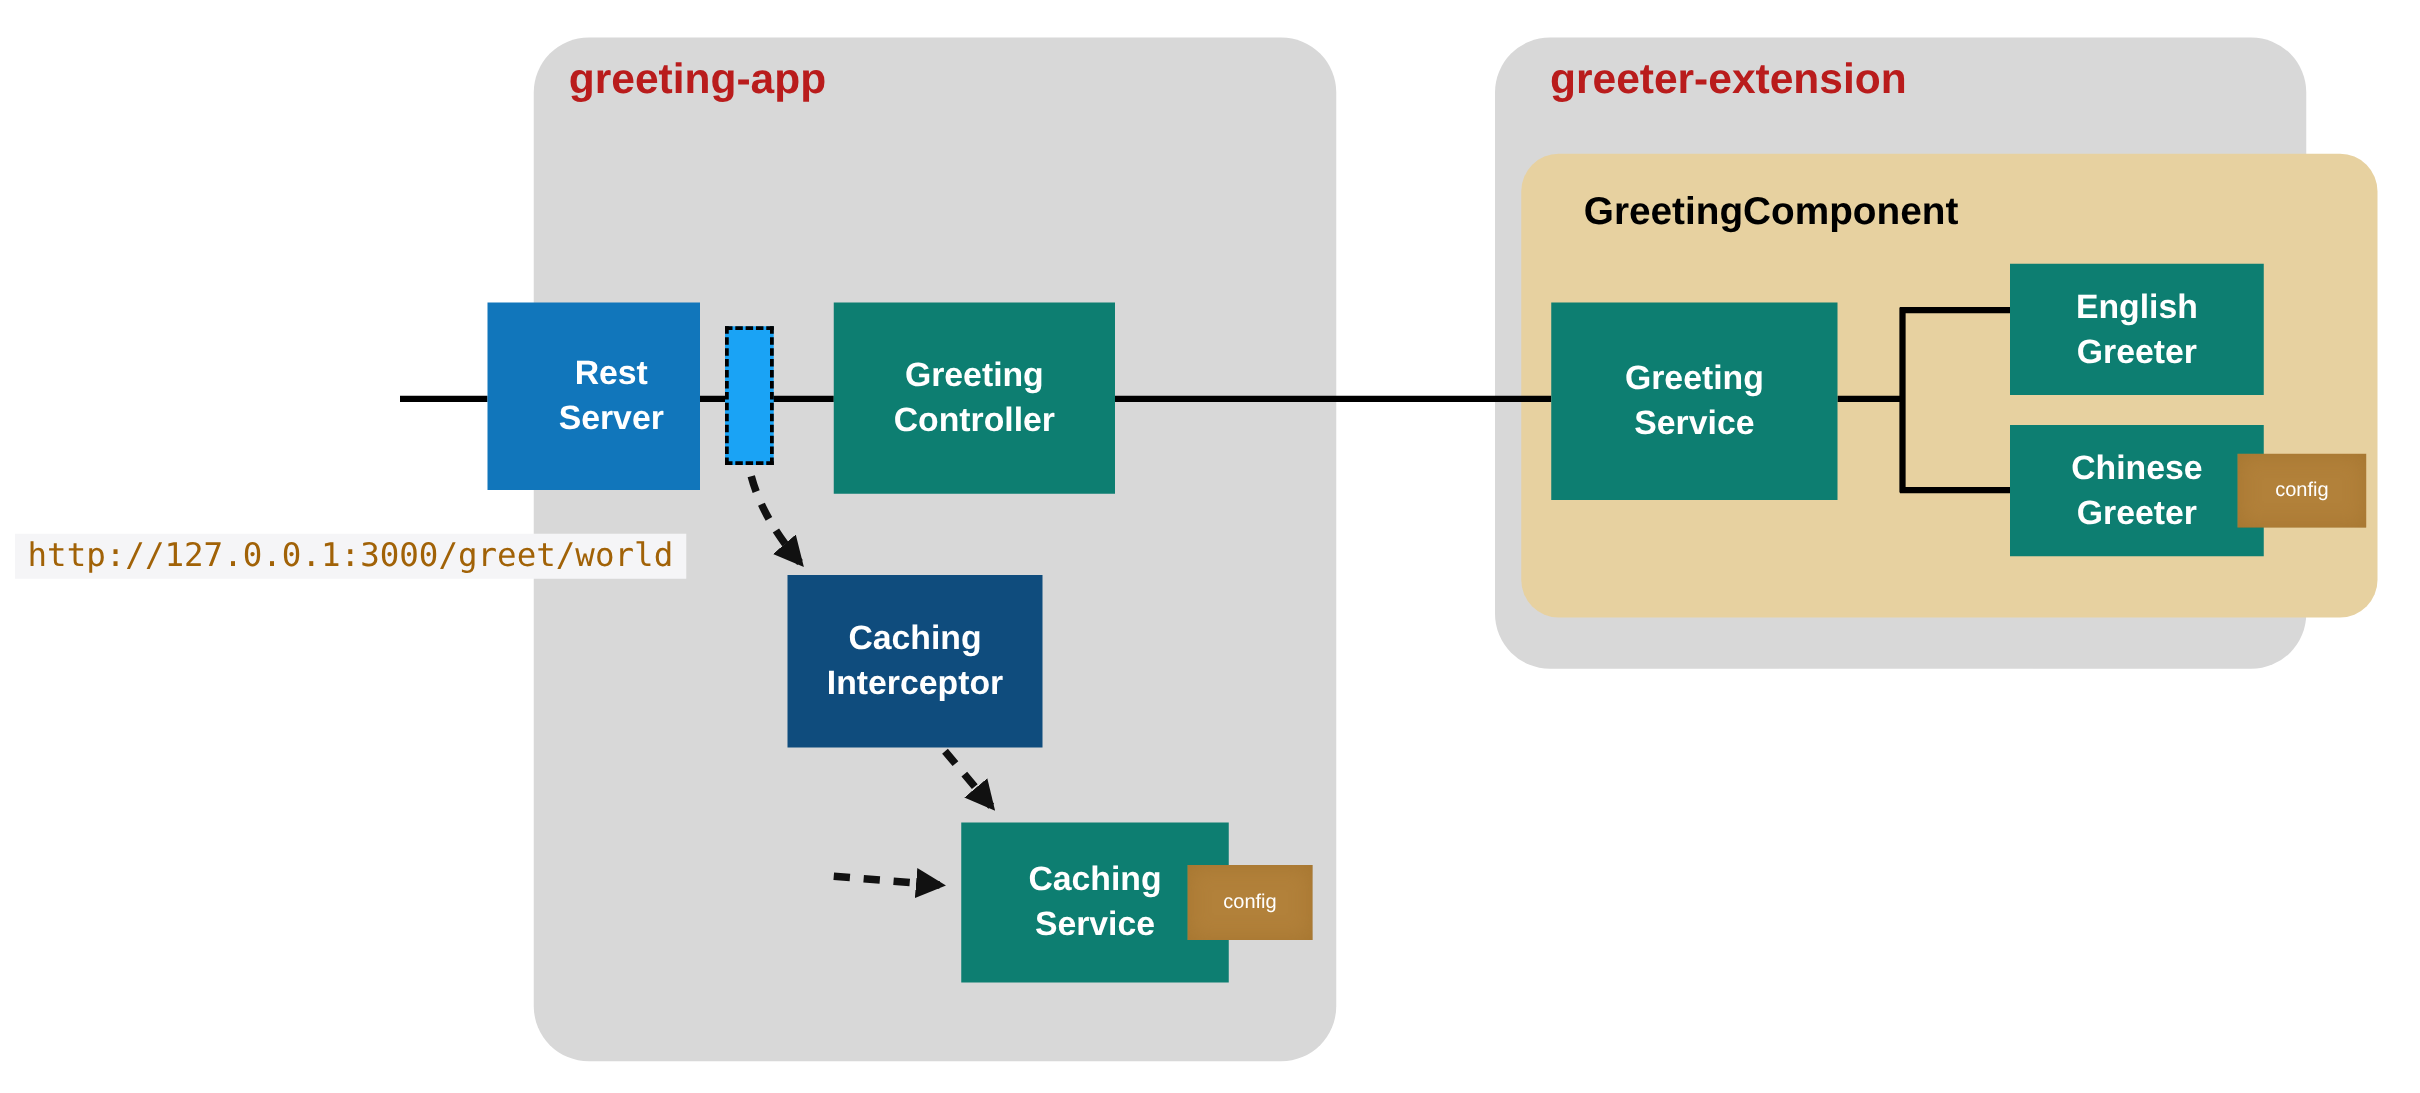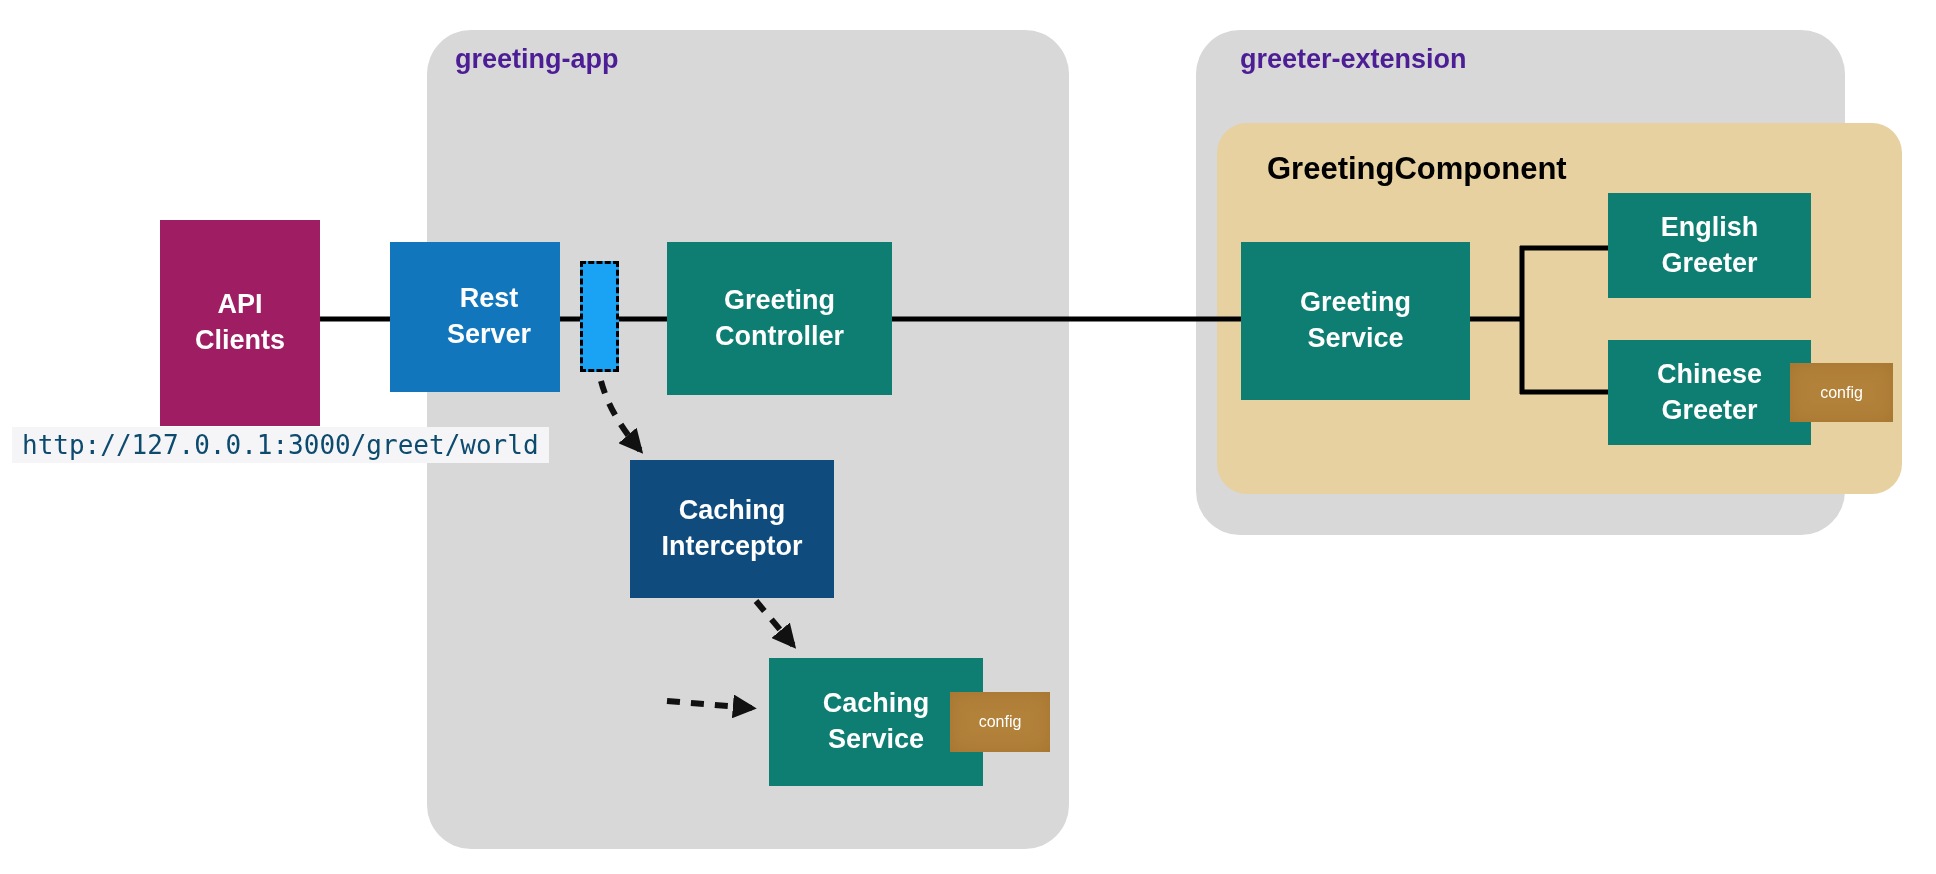--- a/index.html
+++ b/index.html
@@ -12,23 +12,23 @@
     overflow: hidden;
   }
   .container-box {
     position: absolute;
     background: #d8d8d8;
     border-radius: 44px;
     z-index: 1;
   }
   .c-label {
     position: absolute;
-    font-size: 27px;
+    font-size: 34px;
     font-weight: bold;
-    color: #4c1d95;
+    color: #b91c1c;
     white-space: nowrap;
   }
   .c-title {
     position: absolute;
     font-size: 31px;
     font-weight: bold;
     color: #000;
     white-space: nowrap;
   }
   .component-box {
@@ -81,35 +81,35 @@
     box-shadow: inset 0 0 18px rgba(140,95,30,0.35);
   }
   .url-pill {
     position: absolute;
     left: 12px; top: 427px;
     height: 36px;
     padding: 0 10px;
     display: flex;
     align-items: center;
     background: #f5f5f7;
-    color: #0c4a6e;
+    color: #a16207;
     font-family: "DejaVu Sans Mono", monospace;
     font-size: 26px;
     white-space: nowrap;
     z-index: 6;
   }
   
   .n-api        { left: 160px;  top: 220px; width: 160px; height: 206px; }
   .n-rest       { left: 390px;  top: 242px; width: 142px; height: 150px; padding-left: 28px; }
   .n-controller { left: 667px;  top: 242px; width: 225px; height: 153px; }
   .n-interceptor{ left: 630px;  top: 460px; width: 204px; height: 138px; }
   .n-observer   { left: 488px;  top: 629px; width: 175px; height: 127px; }
   .n-caching    { left: 769px;  top: 658px; width: 214px; height: 128px; }
   .n-service    { left: 1241px; top: 242px; width: 229px; height: 158px; }
-  .n-english    { left: 1608px; top: 193px; width: 203px; height: 105px; }
+  .n-english    { left: 1608px; top: 211px; width: 203px; height: 105px; }
   .n-chinese    { left: 1608px; top: 340px; width: 203px; height: 105px; }
   .badge-caching { left: 950px;  top: 692px; width: 100px; height: 60px; }
   .badge-chinese { left: 1790px; top: 363px; width: 103px; height: 59px; }
 </style>
 </head>
 <body>
 
 <div class="canvas">
 
   <div class="container-box" style="left:427px; top:30px; width:642px; height:819px;">
@@ -136,24 +136,20 @@
     <line x1="1470" y1="319" x2="1524" y2="319" stroke="#000" stroke-width="5"></line>
     <line x1="1522" y1="246" x2="1522" y2="394" stroke="#000" stroke-width="5"></line>
     <line x1="1520" y1="248" x2="1608" y2="248" stroke="#000" stroke-width="5"></line>
     <line x1="1520" y1="392" x2="1608" y2="392" stroke="#000" stroke-width="5"></line>
 
     <path d="M601,381 Q610,415 640,450" fill="none" stroke="#111" stroke-width="6" stroke-dasharray="13 11" marker-end="url(#arrowhead)"></path>
     <path d="M756,601 L793,645" fill="none" stroke="#111" stroke-width="6" stroke-dasharray="13 11" marker-end="url(#arrowhead)"></path>
     <path d="M667,701 L752,708" fill="none" stroke="#111" stroke-width="6" stroke-dasharray="13 11" marker-end="url(#arrowhead)"></path>
   </svg>
 
-  <div class="node node-magenta n-api">
-    <span>API
-Clients</span>
-  </div>
   <div class="node node-blue n-rest">
     <span>Rest
 Server</span>
   </div>
   <div class="node node-teal n-controller">
     <span>Greeting
 Controller</span>
   </div>
   <div class="node node-navy n-interceptor">
     <span>Caching

